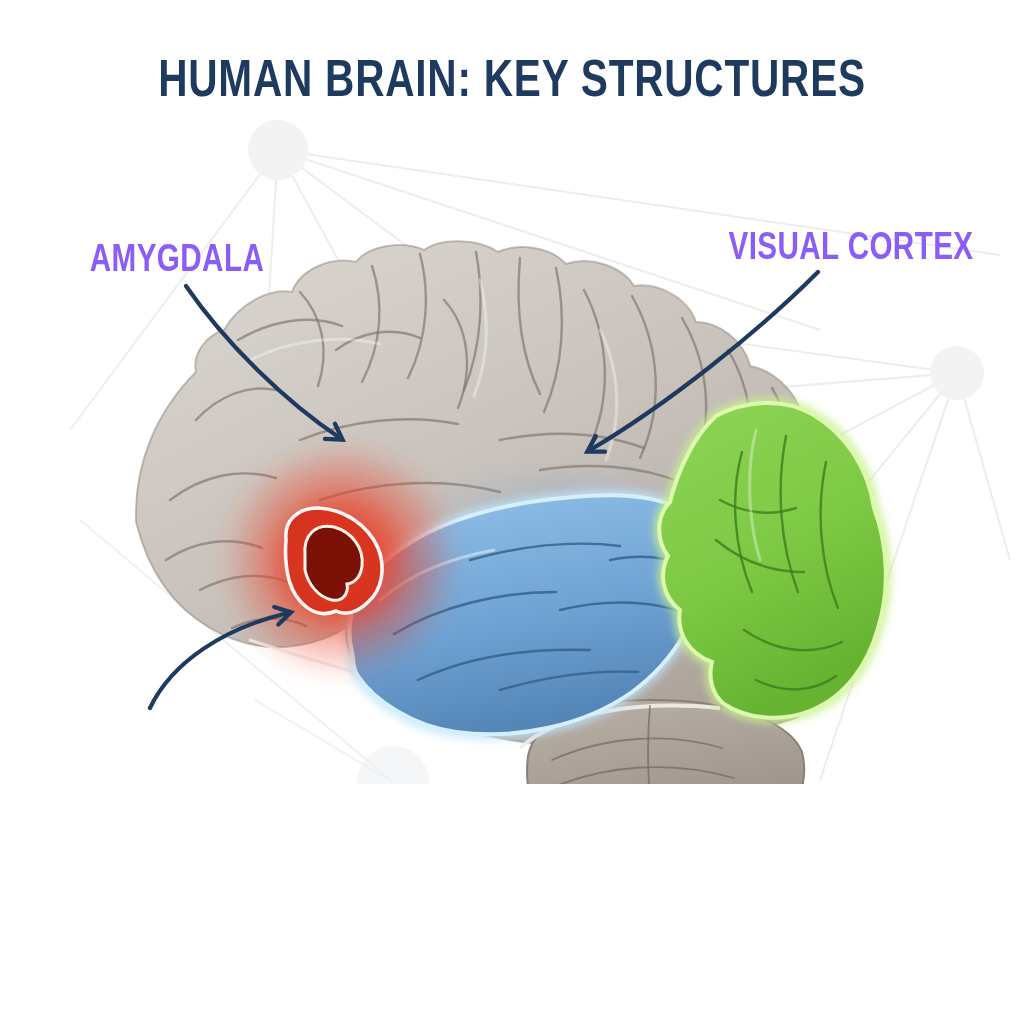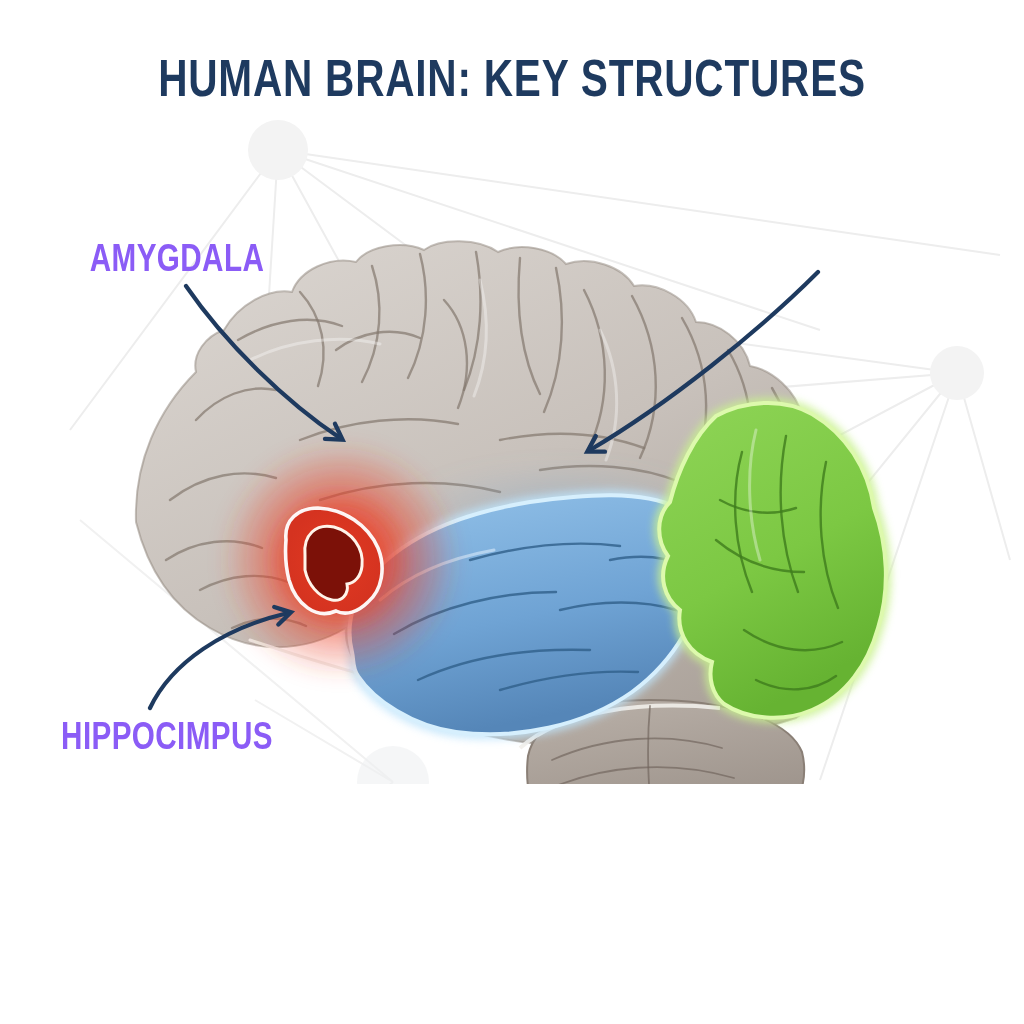--- a/index.html
+++ b/index.html
@@ -204,18 +204,18 @@
   </svg>
 
   <div id="title">
     <span class="sq">HUMAN BRAIN: KEY STRUCTURES</span>
   </div>
 
   <div class="lbl small-lbl" style="left:177px;top:258px;">
     <span class="sq">AMYGDALA</span>
   </div>
 
-
-  <div class="lbl small-lbl" style="left:167px;top:736px;">
-    <span class="sq">HIPPOCIMPUS</span>
+  <div class="lbl small-lbl" style="left:851px;top:246px;">
+    <span class="sq">VISUAL CORTEX</span>
   </div>
 
+
 </div>
 
 </body></html>

